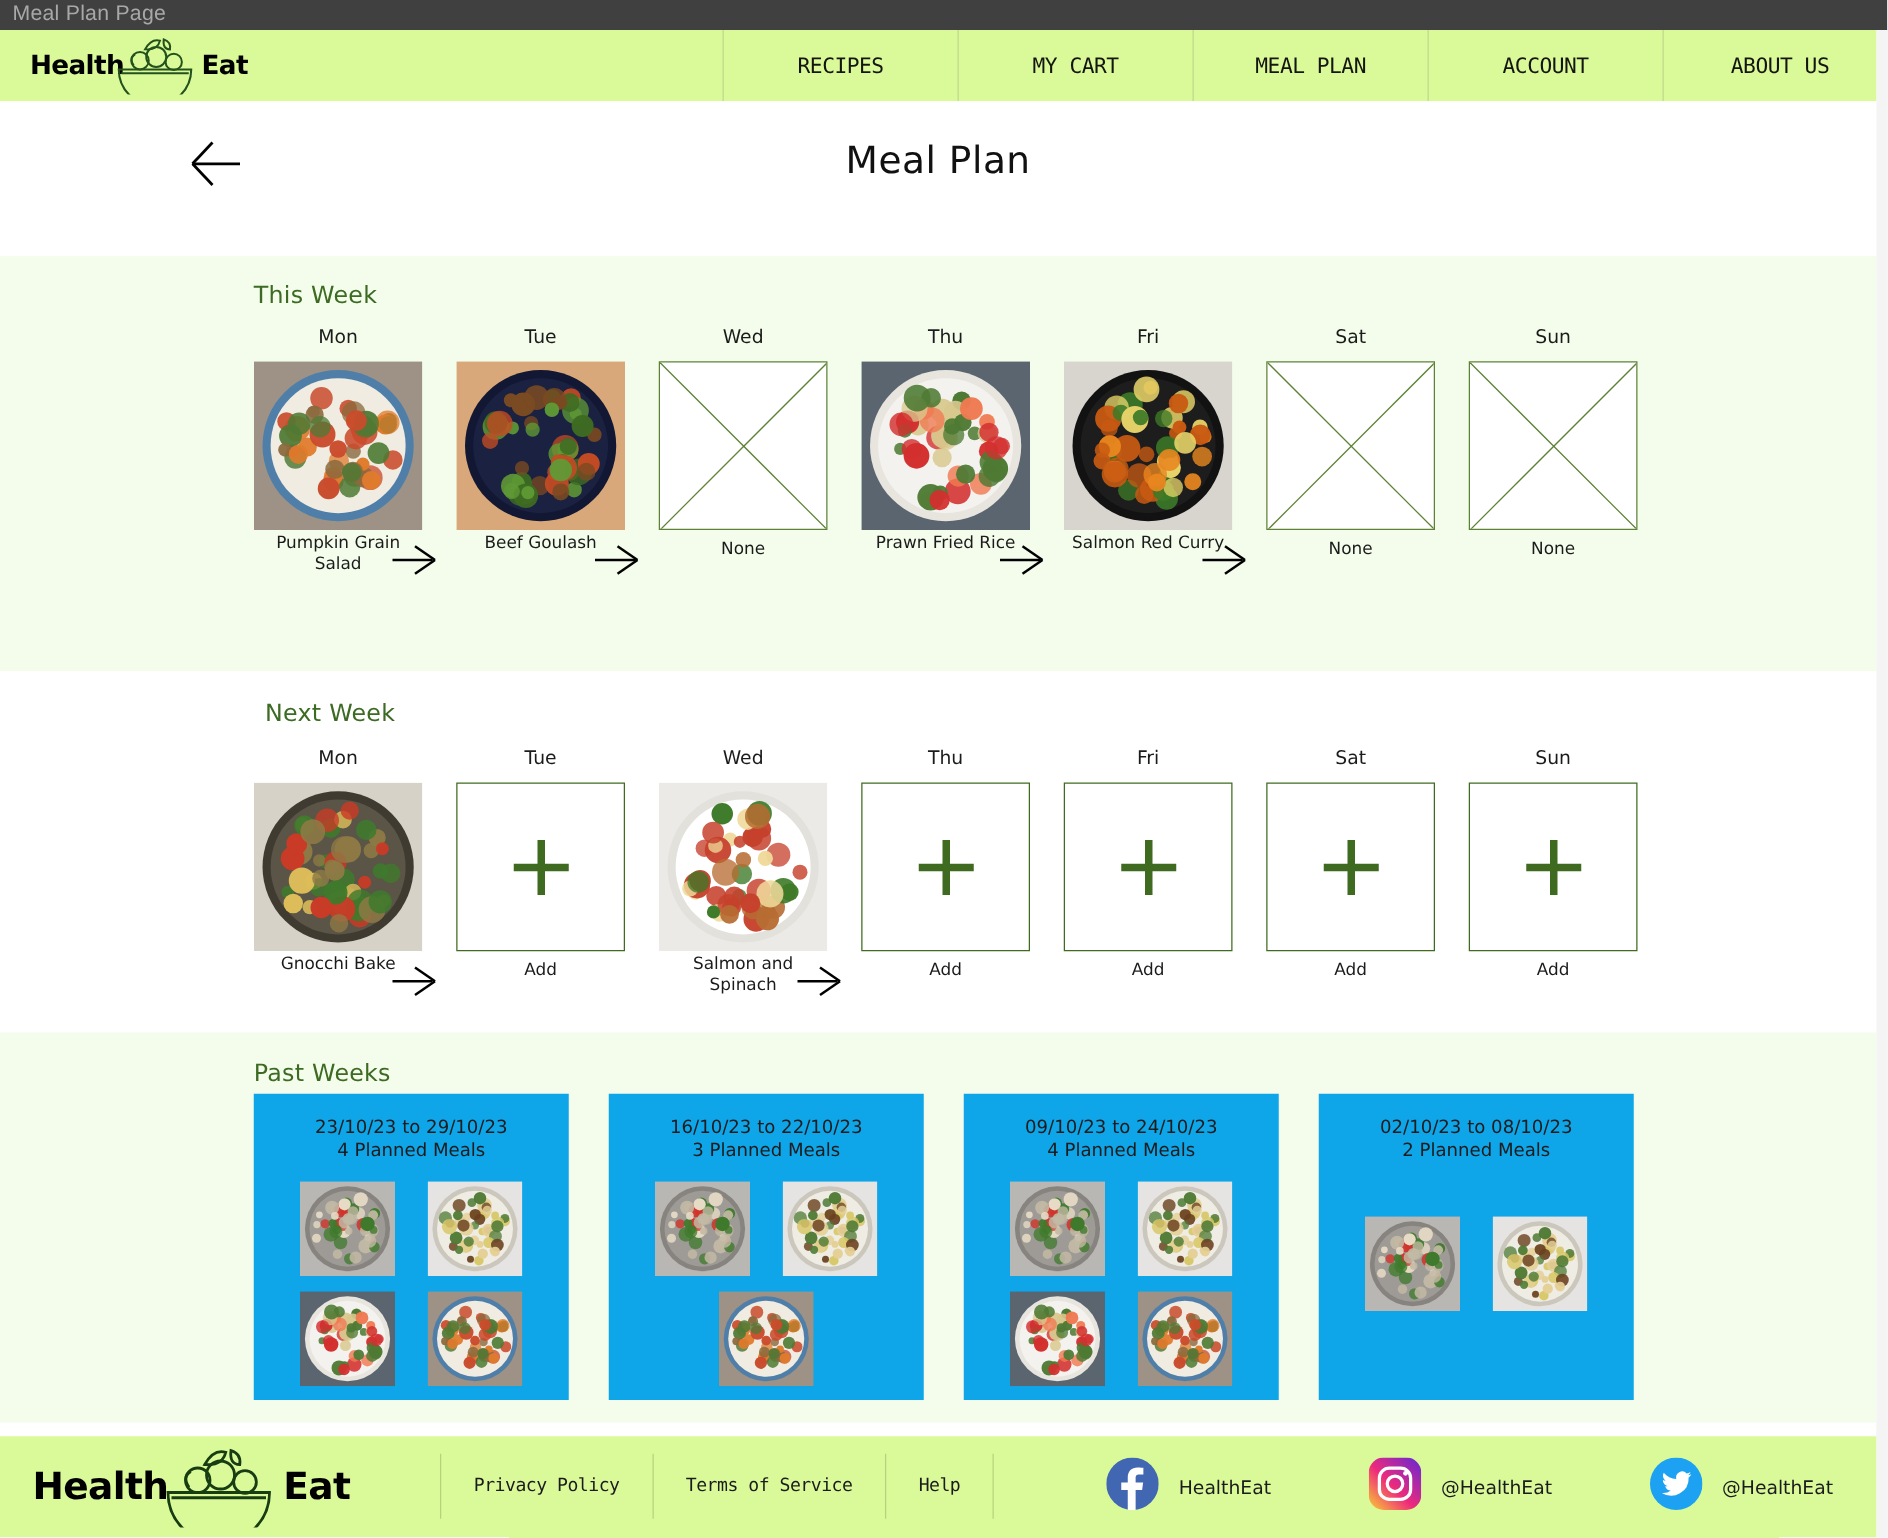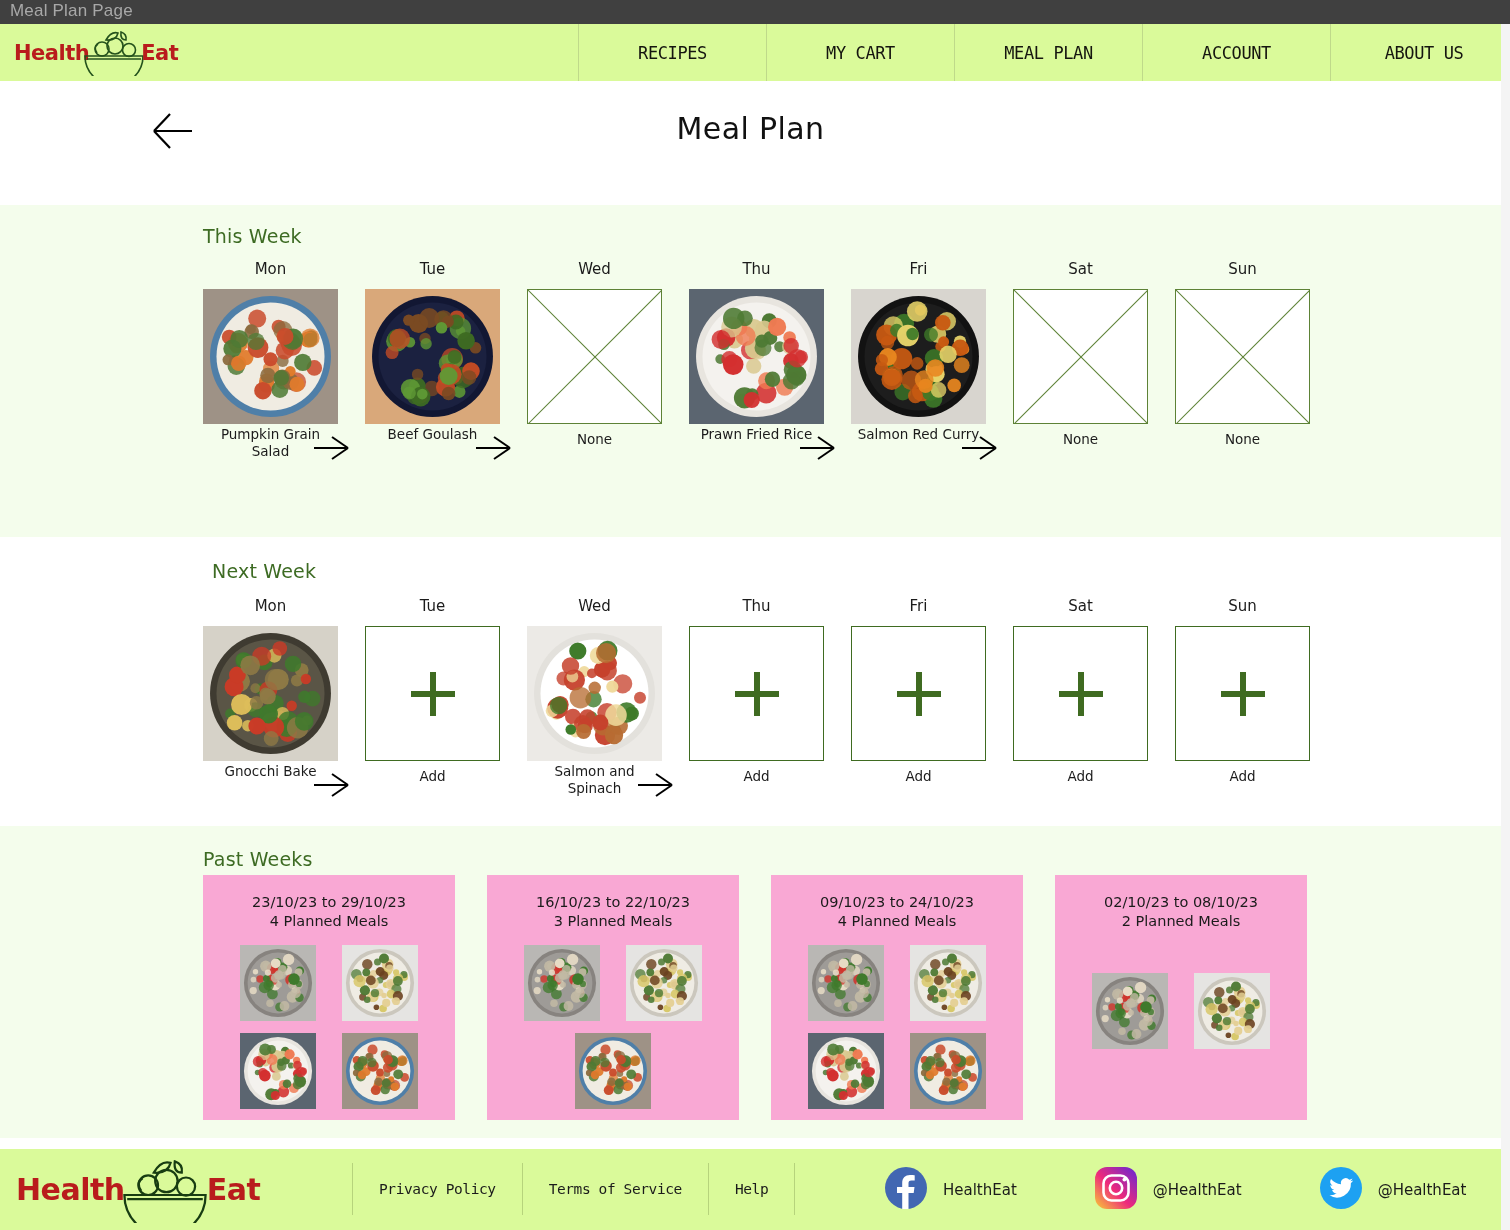--- a/index.html
+++ b/index.html
@@ -48,22 +48,23 @@
   .brand {
     position: absolute;
     left: 14px; top: 50%;
     transform: translateY(-50%);
     display: flex; align-items: center;
   }
   .brand-text {
     font-family: "DejaVu Sans", sans-serif;
     font-weight: bold;
     font-size: 21px;
-    color: #b91c1c;
+    color: #000000;
     letter-spacing: -.5px;
+    margin-left: 10px;
   }
   .bowl-svg { margin: 0 -10px 0 -12px; }
   .nav-links {
     position: absolute;
     left: 578px; top: 0;
     height: 57px;
     display: flex;
     align-items: stretch;
   }
   .nav-link {
@@ -186,21 +187,21 @@
   }
 
   
   .past-cards {
     position: absolute;
     left: 203px; top: 847px;
     display: flex;
   }
   .past-card {
     width: 252px;
-    background: #f9a8d4;
+    background: #0ea5e9;
     margin-right: 32px;
     padding: 18px 0 14px 0;
     height: 245px;
   }
   .past-range, .past-count {
     text-align: center;
     font-family: "DejaVu Sans", sans-serif;
     font-size: 14.5px;
     color: #1b1b1b;
     line-height: 19px;

